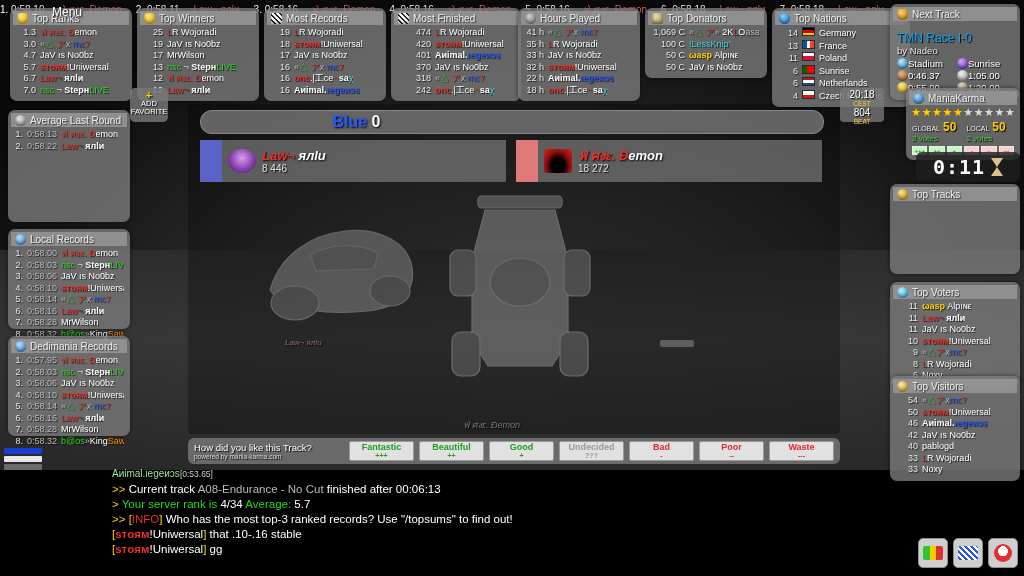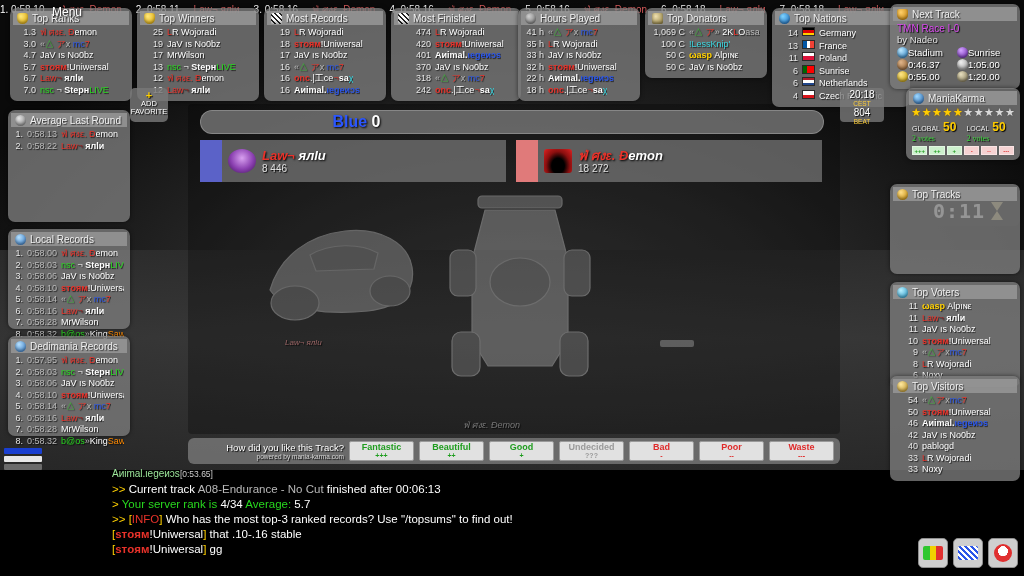--- a/index.html
+++ b/index.html
@@ -144,21 +144,21 @@
   
   .car { position: absolute; opacity: .55; }
 
   
   .karmabar {
     position: absolute; left: 188px; top: 438px; width: 652px; height: 26px;
     background: rgba(120,120,120,.82);
     border-radius: 6px;
     display: flex; align-items: center; padding: 0 6px; gap: 5px;
   }
-  .karma-q { flex: 0 0 150px; text-align: right; color: #fff; text-shadow: 1px 1px 1px #000; }
+  .karma-q { flex: 0 0 150px; text-align: left; color: #fff; text-shadow: 1px 1px 1px #000; }
   .karma-q .q1 { font-size: 9.5px; display: block; }
   .karma-q .q2 { font-size: 6.5px; display: block; color: #d8d8d8; }
   .kbtn {
     flex: 1 1 0; height: 20px;
     background: rgba(235,235,235,.92);
     border: 1px solid #9a9a9a;
     border-radius: 2px;
     text-align: center;
     display: flex; flex-direction: column; justify-content: center;
     cursor: pointer;
@@ -189,21 +189,21 @@
   }
   .clockbox .t { font-size: 10px; color: #fff; text-shadow: 1px 1px 1px #000; line-height: 11px; }
   .clockbox .lbl { font-size: 6.5px; color: #ffcf3a; line-height: 7px; }
   .clockbox .b { font-size: 10px; color: #fff; text-shadow: 1px 1px 1px #000; line-height: 11px; }
 
   
   .bigtimer {
     position: absolute; left: 916px; top: 152px; width: 104px; height: 30px;
     background: rgba(30,30,30,.82);
     border-radius: 6px;
-    display: flex; align-items: center; justify-content: center; gap: 6px; margin-top: 44px;
+    display: flex; align-items: center; justify-content: center; gap: 6px;
   }
   .bigtimer .val {
     font-family: "DejaVu Sans Mono", monospace;
     font-size: 20px; font-weight: bold; color: #fff; letter-spacing: 1px;
   }
   .hourglass { width: 12px; height: 18px; position: relative; }
   .hourglass::before, .hourglass::after {
     content: ""; position: absolute; left: 0; width: 0; height: 0;
     border-left: 6px solid transparent; border-right: 6px solid transparent;
   }
@@ -211,31 +211,31 @@
   .hourglass::after { bottom: 0; border-bottom: 9px solid #d8c58a; }
 
   
   .mk-stars { display: flex; gap: 0px; padding: 2px 2px 1px 2px; }
   .star { width: 11px; height: 11px; font-size: 11px; line-height: 11px; text-align: center; }
   .star.on { color: #ffcc00; text-shadow: 0 0 2px #8a5c00; }
   .star.off { color: #d8d8d8; text-shadow: 0 0 2px #555; }
   .mk-scores { display: flex; gap: 10px; padding: 1px 3px; }
   .mk-col { font-size: 7px; color: #f0f0f0; text-shadow: 1px 1px 1px #000; }
   .mk-col .big { font-size: 12px; color: #ffcc00; font-weight: bold; margin-left: 3px; }
-  .mk-col .votes { font-size: 8px; color: #3ad43a; font-family: Liberation Serif, serif; }
+  .mk-col .votes { font-size: 8px; color: #3ad43a; }
   .mk-bar { display: flex; gap: 2px; padding: 2px 3px 0 3px; }
   .mk-cell {
     flex: 1 1 0; height: 9px; font-size: 6px; text-align: center; line-height: 9px;
     border: 1px solid rgba(255,255,255,.4); font-weight: bold;
   }
   .mk-cell.pos { background: #cdf0cd; color: #1f9d1f; }
   .mk-cell.neg { background: #f5d2d2; color: #e02b2b; }
 
   
-  .nt-title { font-size: 10px; color: #d946ef; text-shadow: 1px 1px 1px #000; padding: 2px 4px 0 4px; }
+  .nt-title { font-size: 12px; color: #0ea5e9; text-shadow: 1px 1px 1px #000; padding: 10px 4px 0 4px; }
   .nt-by { font-size: 9.5px; color: #e2e2e2; text-shadow: 1px 1px 1px #000; padding: 0 4px 2px 4px; }
   .nt-grid { display: grid; grid-template-columns: 1fr 1fr; gap: 1px 4px; padding: 0 4px 2px 4px; }
   .nt-item { display: flex; align-items: center; gap: 0; font-size: 9.5px; color: #fff; text-shadow: 1px 1px 1px #000; }
   .medal { width: 11px; height: 11px; border-radius: 50%; flex: 0 0 11px; box-shadow: inset 0 -2px 3px rgba(0,0,0,.4); }
   .m-env { background: radial-gradient(circle at 35% 30%, #bfe9ff, #1f7ac0); }
   .m-mood { background: radial-gradient(circle at 35% 30%, #d3a6ff, #6a1fb0); }
   .m-bronze { background: radial-gradient(circle at 35% 30%, #e0b58a, #8a5a2a); }
   .m-silver { background: radial-gradient(circle at 35% 30%, #f0f0f0, #9a9a9a); }
   .m-gold { background: radial-gradient(circle at 35% 30%, #ffe68a, #c09a00); }
   .m-author { background: radial-gradient(circle at 35% 30%, #e8e0c0, #7a7050); }

